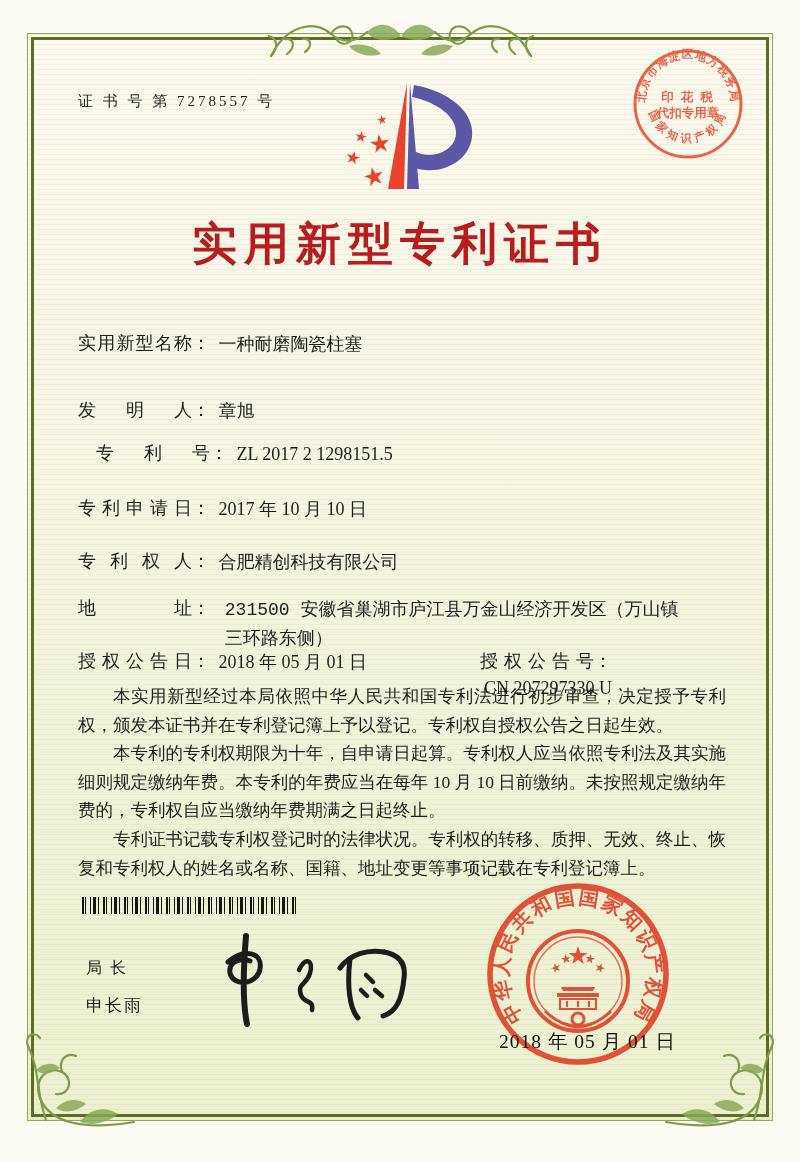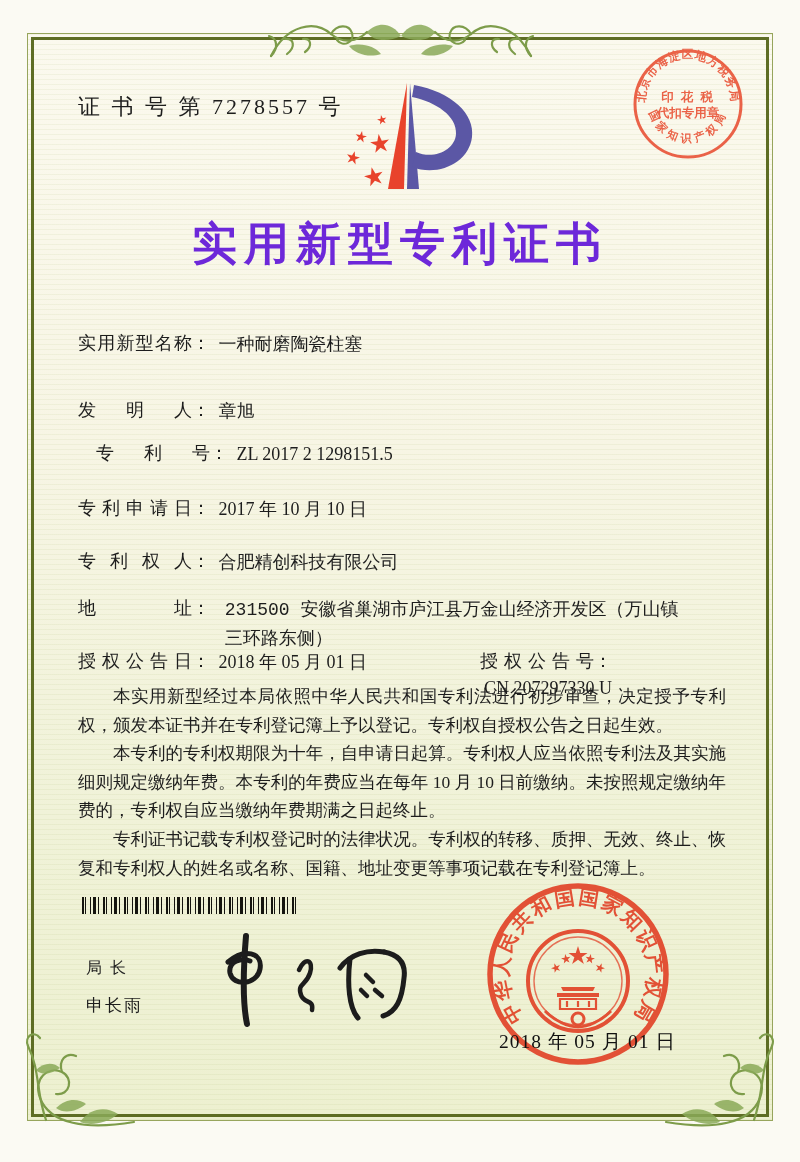--- a/index.html
+++ b/index.html
@@ -11,24 +11,24 @@
   }
   .page{position:absolute;inset:0;}
   .inner-bg{
     position:absolute;left:28px;top:34px;right:28px;bottom:42px;
     background:
       repeating-linear-gradient(0deg, rgba(160,180,100,0.10) 0 1px, rgba(0,0,0,0) 1px 5px),
       linear-gradient(180deg,#fbf9ee 0%,#f7f5e4 38%,#f0f2d8 72%,#edf0d0 100%);
   }
   .frame-outer{position:absolute;left:27px;top:33px;right:27px;bottom:41px;border:1px solid #97a55c;}
   .frame-inner{position:absolute;left:31px;top:37px;right:31px;bottom:45px;border:3px solid #5e6d24;}
-  .cert-no{position:absolute;left:78px;top:92px;font-size:22px;letter-spacing:3px;}
+  .cert-no{position:absolute;left:78px;top:92px;font-size:15px;letter-spacing:3px;}
   .title{
     position:absolute;left:0;top:214px;width:100%;text-align:center;
-    font-size:45px;font-weight:bold;letter-spacing:7px;color:#6d28d9;
+    font-size:45px;font-weight:bold;letter-spacing:7px;color:#b91c1c;
   }
   .logo{position:absolute;left:330px;top:76px;width:146px;height:122px;}
   .stamp{position:absolute;left:630px;top:46px;width:116px;height:116px;opacity:.85;}
   .stamp text{fill:#e8492c;font-weight:bold;font-family:"Liberation Serif","DejaVu Serif",serif;}
   .fields{position:absolute;left:78px;top:0;width:646px;font-size:18px;}
   .row{position:absolute;left:0;width:646px;line-height:26px;}
   .flabel{display:inline-block;width:114px;text-align:justify;text-align-last:justify;vertical-align:top;}
   .colon{display:inline-block;vertical-align:top;}
   .fvalue{display:inline-block;vertical-align:top;margin-left:4px;max-width:505px;white-space:pre-line;line-height:29px;}
   .grant-no{position:absolute;left:377px;top:0;margin-left:25px;}

